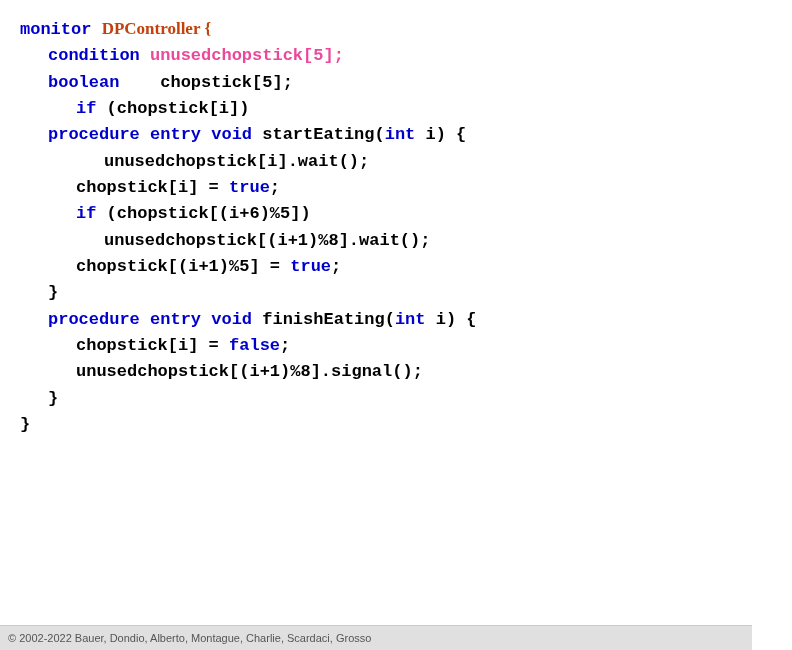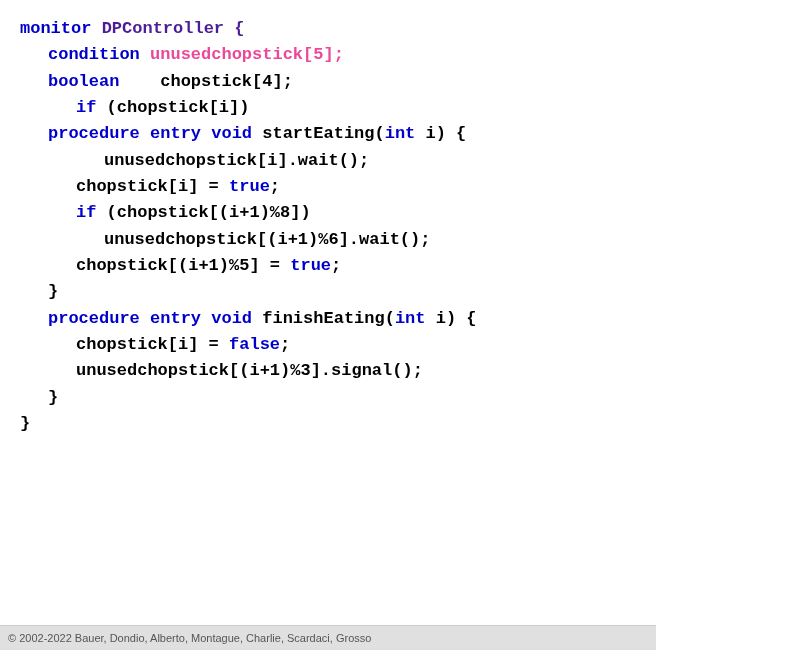--- a/index.html
+++ b/index.html
@@ -29,52 +29,52 @@
       font-size: 17px;
       line-height: 1.55;
       white-space: pre;
       font-weight: bold;
     }
 
     .bottom-bar {
       position: absolute;
       bottom: 0;
       left: 0;
-      width: 656px;
+      width: 752px;
       height: 18px;
       background: #e0e0e0;
       border-top: 1px solid #cccccc;
       display: flex;
       align-items: center;
       padding: 12px 8px;
     }
 
     .bottom-bar-text {
       font-size: 11px;
       color: #555555;
       font-family: Arial, sans-serif;
     }
   </style>
 </head>
 <body>
 
 <div class="code-container" id="code-display">
-<div class="code-line" style="padding-left: 0px;"><span style="color: rgb(0, 0, 204);">monitor </span><span style="color: #4c1d95;">DPController {</span></div>
+<div class="code-line" style="padding-left: 0px;"><span style="color: rgb(0, 0, 204);">monitor </span><span style="color: #c2410c; font-family: Liberation Serif, serif;">DPController {</span></div>
     <div class="code-line" style="padding-left: 28px;"><span style="color: rgb(0, 0, 204);">condition </span><span style="color: #ec4899;">unusedchopstick[5];</span></div>
-    <div class="code-line" style="padding-left: 28px;"><span style="color: rgb(0, 0, 204);">boolean</span><span style="color: rgb(0, 0, 0);">    chopstick[4];</span></div>
+    <div class="code-line" style="padding-left: 28px;"><span style="color: rgb(0, 0, 204);">boolean</span><span style="color: rgb(0, 0, 0);">    chopstick[5];</span></div>
     <div class="code-line" style="padding-left: 56px;"><span style="color: rgb(0, 0, 204);">if </span><span style="color: rgb(0, 0, 0);">(chopstick[i])</span></div>
     <div class="code-line" style="padding-left: 28px;"><span style="color: rgb(0, 0, 204);">procedure </span><span style="color: rgb(0, 0, 204);">entry </span><span style="color: rgb(0, 0, 204);">void </span><span style="color: rgb(0, 0, 0);">startEating(</span><span style="color: rgb(0, 0, 204);">int </span><span style="color: rgb(0, 0, 0);">i) {</span></div>
     <div class="code-line" style="padding-left: 84px;"><span style="color: rgb(0, 0, 0);">unusedchopstick[i].wait();</span></div>
     <div class="code-line" style="padding-left: 56px;"><span style="color: rgb(0, 0, 0);">chopstick[i] = </span><span style="color: rgb(0, 0, 204);">true</span><span style="color: rgb(0, 0, 0);">;</span></div>
-    <div class="code-line" style="padding-left: 56px;"><span style="color: rgb(0, 0, 204);">if </span><span style="color: rgb(0, 0, 0);">(chopstick[(i+1)%8])</span></div>
-    <div class="code-line" style="padding-left: 84px;"><span style="color: rgb(0, 0, 0);">unusedchopstick[(i+1)%6].wait();</span></div>
+    <div class="code-line" style="padding-left: 56px;"><span style="color: rgb(0, 0, 204);">if </span><span style="color: rgb(0, 0, 0);">(chopstick[(i+6)%5])</span></div>
+    <div class="code-line" style="padding-left: 84px;"><span style="color: rgb(0, 0, 0);">unusedchopstick[(i+1)%8].wait();</span></div>
     <div class="code-line" style="padding-left: 56px;"><span style="color: rgb(0, 0, 0);">chopstick[(i+1)%5] = </span><span style="color: rgb(0, 0, 204);">true</span><span style="color: rgb(0, 0, 0);">;</span></div>
     <div class="code-line" style="padding-left: 28px;"><span style="color: rgb(0, 0, 0);">}</span></div>
     <div class="code-line" style="padding-left: 28px;"><span style="color: rgb(0, 0, 204);">procedure </span><span style="color: rgb(0, 0, 204);">entry </span><span style="color: rgb(0, 0, 204);">void </span><span style="color: rgb(0, 0, 0);">finishEating(</span><span style="color: rgb(0, 0, 204);">int </span><span style="color: rgb(0, 0, 0);">i) {</span></div>
     <div class="code-line" style="padding-left: 56px;"><span style="color: rgb(0, 0, 0);">chopstick[i] = </span><span style="color: rgb(0, 0, 204);">false</span><span style="color: rgb(0, 0, 0);">;</span></div>
-    <div class="code-line" style="padding-left: 56px;"><span style="color: rgb(0, 0, 0);">unusedchopstick[(i+1)%3].signal();</span></div>
+    <div class="code-line" style="padding-left: 56px;"><span style="color: rgb(0, 0, 0);">unusedchopstick[(i+1)%8].signal();</span></div>
     <div class="code-line" style="padding-left: 28px;"><span style="color: rgb(0, 0, 0);">}</span></div>
     <div class="code-line" style="padding-left: 0px;"><span style="color: rgb(0, 0, 0);">}</span></div>
   </div>
 
 <div class="bottom-bar">
   <span class="bottom-bar-text">© 2002-2022 Bauer, Dondio, Alberto, Montague, Charlie, Scardaci, Grosso</span>
 </div>
 
 </body></html>

